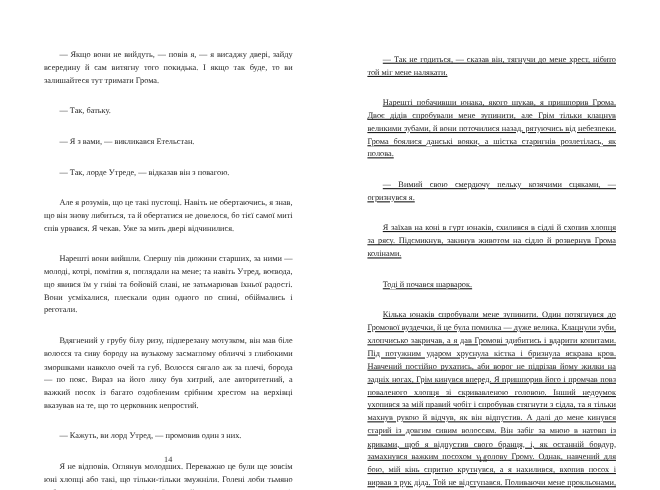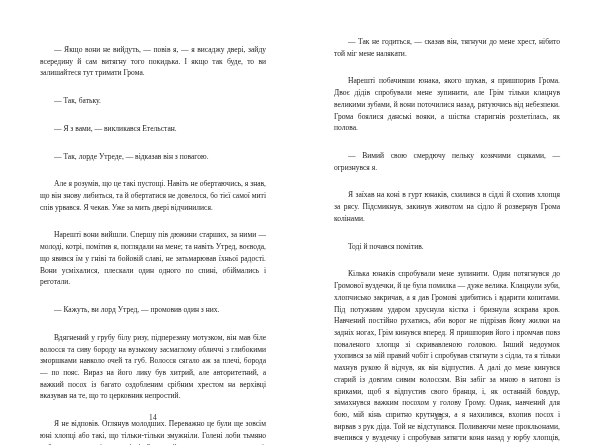--- a/index.html
+++ b/index.html
@@ -27,21 +27,22 @@
     width: 300px;
     height: 445px;
     box-sizing: border-box;
     position: relative;
     background: #ffffff;
   }
   .page-left {
     padding: 28px 18px 0 24px;
   }
   .page-right {
-    padding: 20px 24px 0 18px;
+    padding: 32px 24px 0 18px;
+    text-decoration: underline;
   }
   .textblock {
     font-size: 7.55px;
     line-height: 11.72px;
     text-align: justify;
     text-justify: inter-word;
     color: #222222;
     hyphens: manual;
   }
   .textblock p {
@@ -70,34 +71,34 @@
 <div class="spread">
 
   <div class="page page-left">
     <div class="textblock">
       <p>— Якщо вони не вийдуть, — повів я, — я висаджу две­рі, зайду всередину й сам витягну того покидька. І якщо так буде, то ви залишайтеся тут тримати Грома.</p>
       <p>— Так, батьку.</p>
       <p>— Я з вами, — викликався Етельстан.</p>
       <p>— Так, лорде Утреде, — відказав він з повагою.</p>
       <p>Але я розумів, що це такі пустощі. Навіть не оберта­ючись, я знав, що він знову либиться, та й обертатися не довелося, бо тієї самої миті спів урвався. Я чекав. Уже за мить двері відчинилися.</p>
       <p>Нарешті вони вийшли. Спершу пів дюжини старших, за ними — молоді, котрі, помітив я, поглядали на мене; та на­віть Утред, воєвода, що явився їм у гніві та бойовій славі, не затьмарював їхньої радості. Вони усміхалися, плескали один одного по спині, обіймались і реготали.</p>
+      <p>Вдягнений у грубу білу ризу, підперезану мотузком, він мав біле волосся та сиву бороду на вузькому засмагло­му обличчі з глибокими зморшками навколо очей та губ. Волосся сягало аж за плечі, борода — по пояс. Вираз на його лику був хитрий, але авторитетний, а важкий посох із багато оздобленим срібним хрестом на верхівці вказував на те, що то церковник непростий.</p>
       <p>— Кажуть, ви лорд Утред, — промовив один з них.</p>
-      <p>Вдягнений у грубу білу ризу, підперезану мотузком, він мав біле волосся та сиву бороду на вузькому засмагло­му обличчі з глибокими зморшками навколо очей та губ. Волосся сягало аж за плечі, борода — по пояс. Вираз на його лику був хитрий, але авторитетний, а важкий посох із багато оздобленим срібним хрестом на верхівці вказував на те, що то церковник непростий.</p>
       <p>Я не відповів. Оглянув молодших. Переважно це були ще зовсім юні хлопці або такі, що тільки-тільки змужніли. Голені лоби тьмяно виблискували в сірому світлі. З дверей почали виходити старші. Батьки юнаків, здогадався я.</p>
       <p>— Лорд Утред, — повторив чоловік.</p>
       <p>— З тобою я говоритиму, коли буду готовий, — про­цідив я.</p>
     </div>
     <div class="folio">14</div>
   </div>
 
   <div class="page page-right">
     <div class="textblock">
       <p>— Так не годиться, — сказав він, тягнучи до мене хрест, нібито той міг мене налякати.</p>
       <p>Нарешті побачивши юнака, якого шукав, я пришпорив Грома. Двоє дідів спробували мене зупинити, але Грім тіль­ки клацнув великими зубами, й вони поточилися назад, рятуючись від небезпеки. Грома боялися данські вояки, а шістка старигнів розлетілась, як полова.</p>
       <p>— Вимий свою смердючу пельку козячими сцяками, — огризнувся я.</p>
       <p>Я заїхав на коні в гурт юнаків, схилився в сідлі й схо­пив хлопця за рясу. Підсмикнув, закинув животом на сідло й розвернув Грома колінами.</p>
-      <p>Тоді й почався помітив.</p>
+      <p>Тоді й почався шарварок.</p>
       <p>Кілька юнаків спробували мене зупинити. Один потяг­нувся до Громової вуздечки, й це була помилка — дуже ве­лика. Клацнули зуби, хлопчисько закричав, а я дав Громові здибитись і вдарити копитами. Під потужним ударом хрус­нула кістка і бризнула яскрава кров. Навчений постійно ру­хатись, аби ворог не підрізав йому жилки на задніх ногах, Грім кинувся вперед. Я пришпорив його і промчав повз по­валеного хлопця зі скривавленою головою. Інший недоумок ухопився за мій правий чобіт і спробував стягнути з сідла, та я тільки махнув рукою й відчув, як він відпустив. А далі до мене кинувся старий із довгим сивим волоссям. Він забіг за мною в натовп із криками, щоб я відпустив свого бранця, і, як останній бовдур, замахнувся важким посо­хом у голову Грому. Однак, навчений для бою, мій кінь спритно крутнувся, а я нахилився, вхопив посох і вирвав з рук діда. Той не відступався. Поливаючи мене прокльо­нами, вчепився у вуздечку і спробував затягти коня назад у юрбу хлопців, аби, либонь, задавити мене чисельністю.</p>
     </div>
     <div class="folio">15</div>
   </div>
 
 </div>
 
 </body></html>

